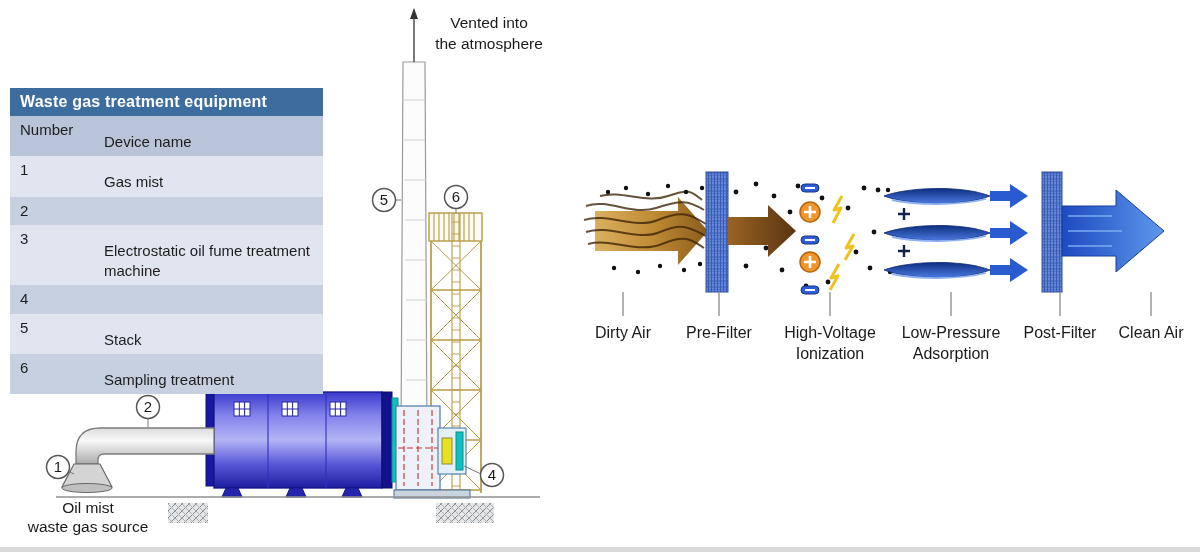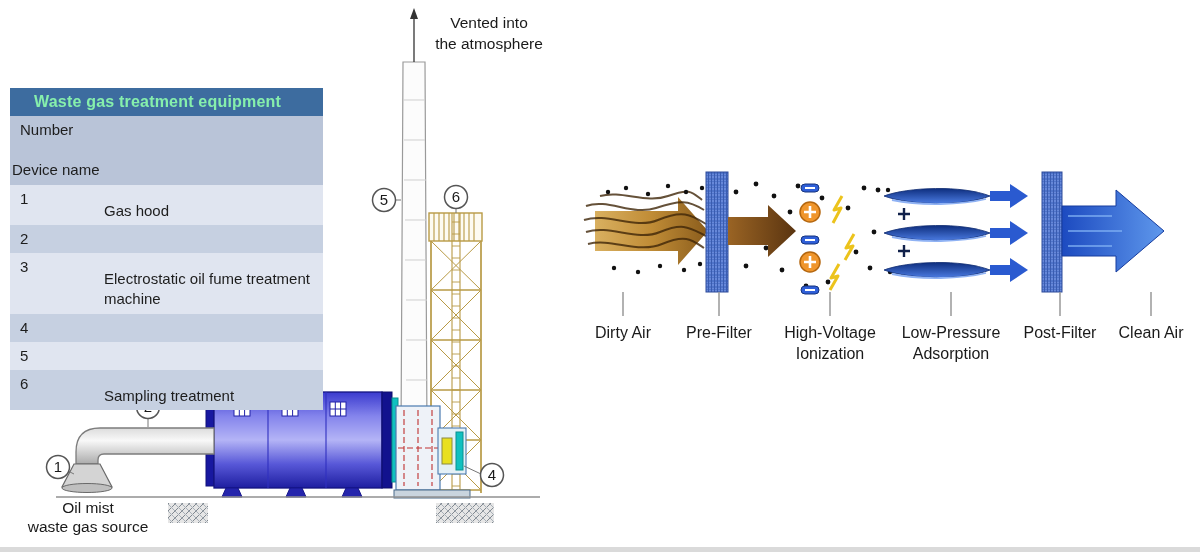--- a/index.html
+++ b/index.html
@@ -11,56 +11,57 @@
     --fan-accent-cyan:#10c0c0;
   }
   *{margin:0;padding:0;box-sizing:border-box;}
   html,body{width:1200px;height:552px;background:#fff;font-family:"Liberation Sans",sans-serif;}
   .canvas{position:relative;width:1200px;height:552px;background:#fff;overflow:hidden;}
   .layer{position:absolute;top:0;}
   #left-svg{left:0;}
   #right-svg{left:560px;}
   svg text{font-family:"Liberation Sans",sans-serif;fill:#1a1a1a;}
   .eq-table{position:absolute;left:10px;top:88px;width:313px;font-size:15px;color:#1d1d1d;z-index:2;}
-  .eq-title{background:var(--table-title-bg);color:#86efac;font-weight:bold;font-size:16px;padding:5px 24px;letter-spacing:.2px;}
+  .eq-title{background:var(--table-title-bg);color:#ffffff;font-weight:bold;font-size:16px;padding:5px 10px;letter-spacing:.2px;}
   .eq-row{display:flex;line-height:1.35;}
-  .eq-head{background:var(--table-header-bg);flex-direction:column;}
+  .eq-head{background:var(--table-header-bg);}
   .row-light{background:var(--table-row-light);}
   .row-dark{background:var(--table-row-dark);}
   .eq-num{width:92px;flex:none;padding:4px 4px 4px 10px;}
   .eq-name{flex:1;padding:16px 8px 4px 2px;}
   .bottom-strip{position:absolute;left:0;bottom:0;width:100%;height:5px;background:#dadada;}
 </style>
 </head>
 <body>
 
 <div class="canvas">
 
   <div class="eq-table">
     <div class="eq-title">Waste gas treatment equipment</div>
     <div class="eq-row eq-head">
       <div class="eq-num">Number</div>
       <div class="eq-name">Device name</div>
     </div>
     <div class="eq-row row-light">
       <div class="eq-num">1</div>
-      <div class="eq-name">Gas hood</div>
+      <div class="eq-name">Gas mist</div>
     </div>
     <div class="eq-row row-dark">
       <div class="eq-num">2</div>
     </div>
     <div class="eq-row row-light">
       <div class="eq-num">3</div>
       <div class="eq-name">Electrostatic oil fume treatment machine</div>
     </div>
     <div class="eq-row row-dark">
       <div class="eq-num">4</div>
     </div>
     <div class="eq-row row-light">
       <div class="eq-num">5</div>
+      <div class="eq-name">Stack</div>
     </div>
     <div class="eq-row row-dark">
       <div class="eq-num">6</div>
       <div class="eq-name">Sampling treatment</div>
     </div>
   </div>
 
   <svg id="left-svg" class="layer" width="560" height="552" viewBox="0 0 560 552">
     <defs>
       <linearGradient id="machineGrad" x1="0" y1="0" x2="0" y2="1">

